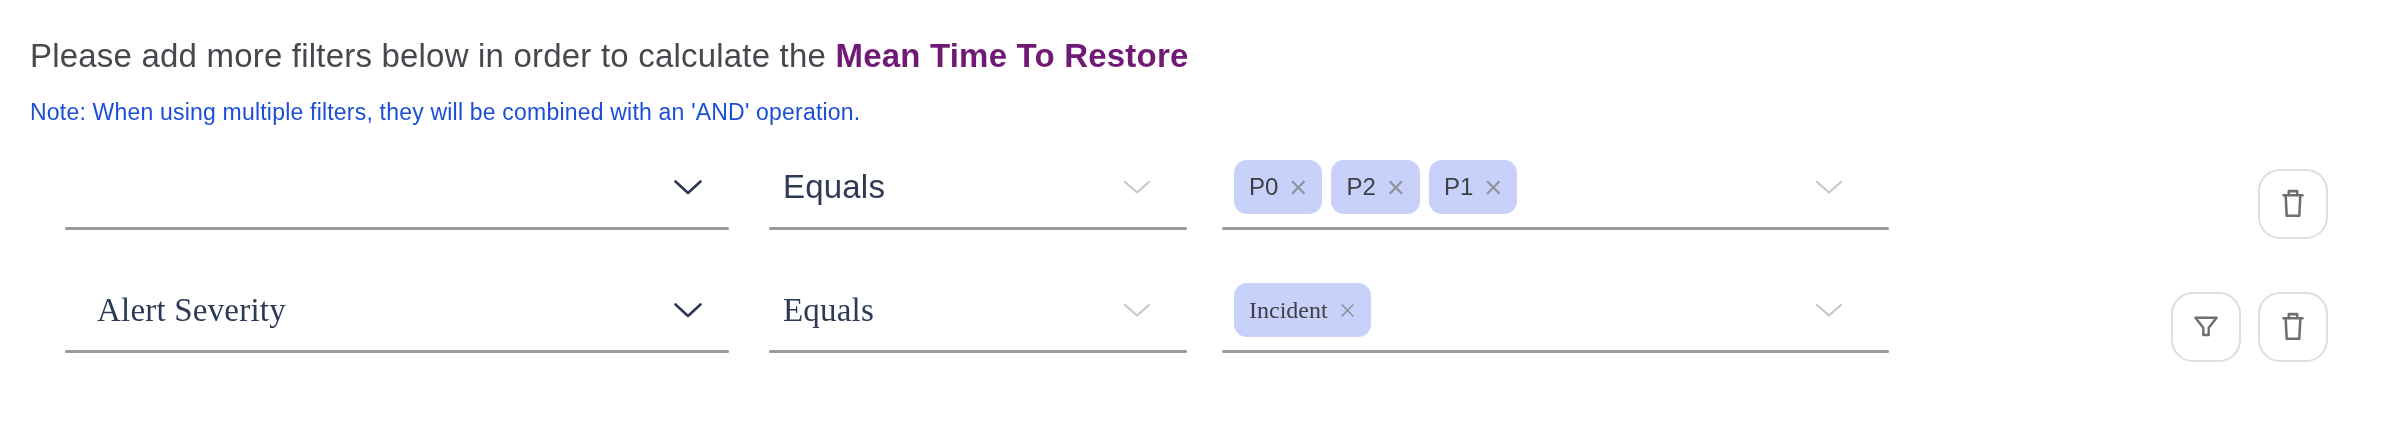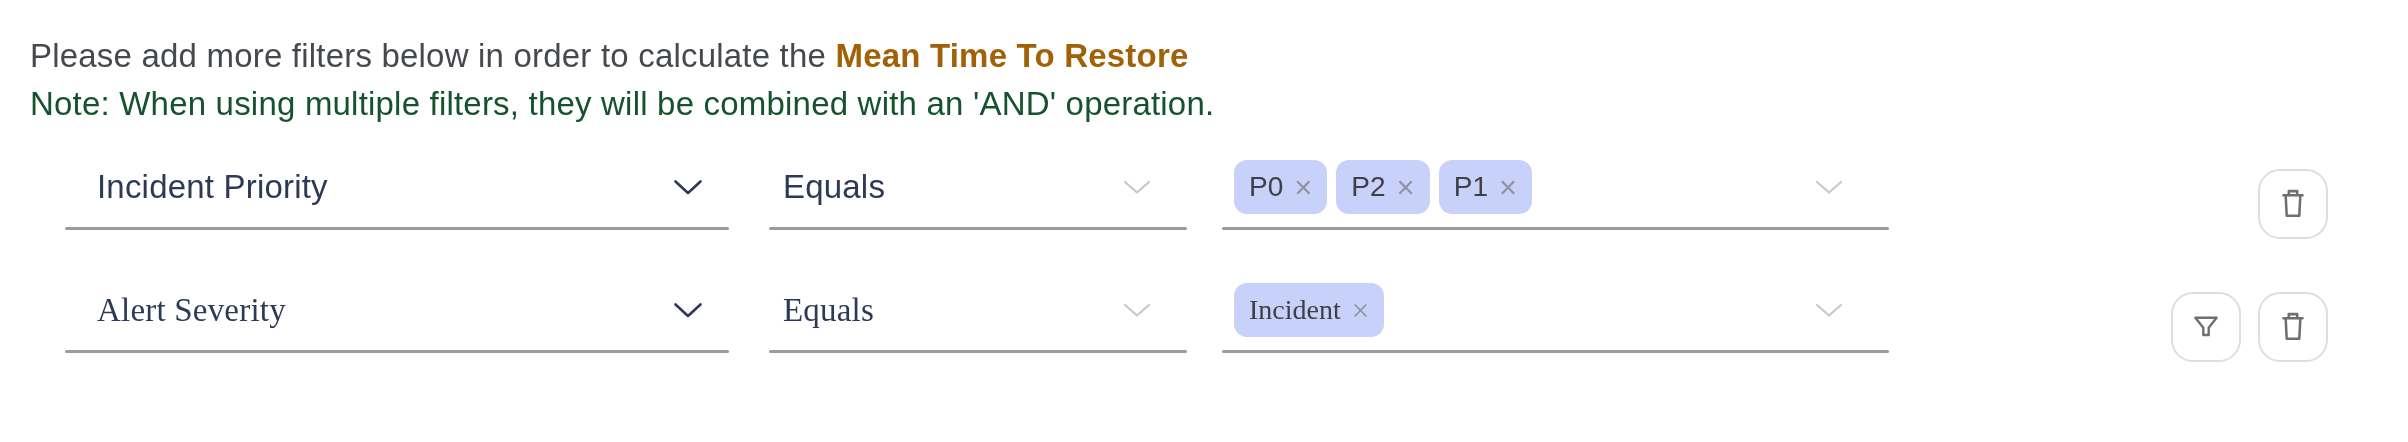--- a/index.html
+++ b/index.html
@@ -12,24 +12,24 @@
     font-family: "Liberation Sans", sans-serif;
     overflow: hidden;
   }
 
   
   .intro { position: absolute; left: 30px; top: 32px; }
   .line1 {
     font-size: 33px; line-height: 48px; color: #45484d;
     white-space: pre-wrap; letter-spacing: 0.2px;
   }
-  .line1 .bold { font-weight: 700; color: #a16207; }
+  .line1 .bold { font-weight: 700; color: #701a75; }
   .note {
-    font-size: 33px; line-height: 48px; color: #14532d;
-    letter-spacing: 0.2px;
+    font-size: 23px; line-height: 48px; color: #1d4ed8;
+    margin-top: 8px; letter-spacing: 0.2px;
   }
 
   
   .frow { position: absolute; left: 0; width: 100%; height: 78px; }
   .frow.r1 { top: 152px; }
   .frow.r2 { top: 275px; font-family: Liberation Serif, serif; }
 
   .select {
     position: absolute; top: 0; height: 78px;
     display: flex; align-items: center;
@@ -45,21 +45,21 @@
   .sel-label { font-size: 33px; color: #2d3a55; letter-spacing: 0.2px; }
   .chev { margin-left: auto; flex: 0 0 auto; display: block; }
 
   
   .tags { display: flex; align-items: center; gap: 9px; }
   .tag {
     display: inline-flex; align-items: center; gap: 11px;
     height: 54px; padding: 0 15px;
     background: #c7d1fa; border-radius: 13px;
   }
-  .tag-label { font-size: 28px; color: #3d4045; }
+  .tag-label { font-size: 24px; color: #3d4045; }
   .tag-x {
     font-size: 31px; color: #8f949c; line-height: 1;
     cursor: pointer; user-select: none;
   }
 
   
   .icon-btn {
     position: absolute; width: 70px; height: 70px;
     background: #ffffff; border: 2px solid #dedede; border-radius: 22px;
     display: flex; align-items: center; justify-content: center;
@@ -74,21 +74,20 @@
 
 <div class="canvas">
 
   <div class="intro">
     <div class="line1"><span>Please add more filters below in order to calculate the </span><span class="bold">Mean Time To Restore</span></div>
     <div class="note">Note: When using multiple filters, they will be combined with an 'AND' operation.</div>
   </div>
 
   <div class="frow r1">
     <div class="select attr">
-      <span class="sel-label">Incident Priority</span>
       <svg class="chev" width="30" height="17" viewBox="0 0 30 17">
           <polyline points="2.5,2.5 15,14 27.5,2.5" fill="none" stroke="#2d3a55" stroke-width="2.6" stroke-linecap="round" stroke-linejoin="round"></polyline>
         </svg>
       <div class="underline"></div>
     </div>
 
     <div class="select op">
       <span class="sel-label">Equals</span>
       <svg class="chev" width="28" height="15" viewBox="0 0 28 15">
           <polyline points="2,2 14,12.5 26,2" fill="none" stroke="#c8c8c8" stroke-width="2.2" stroke-linecap="round" stroke-linejoin="round"></polyline>

